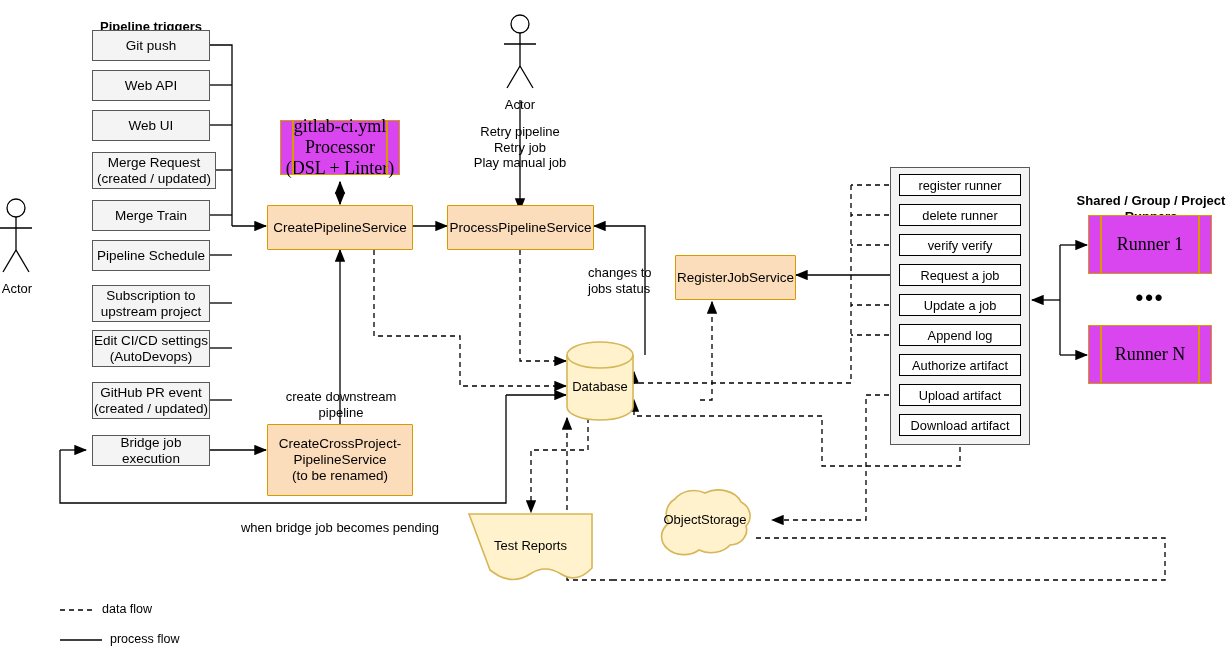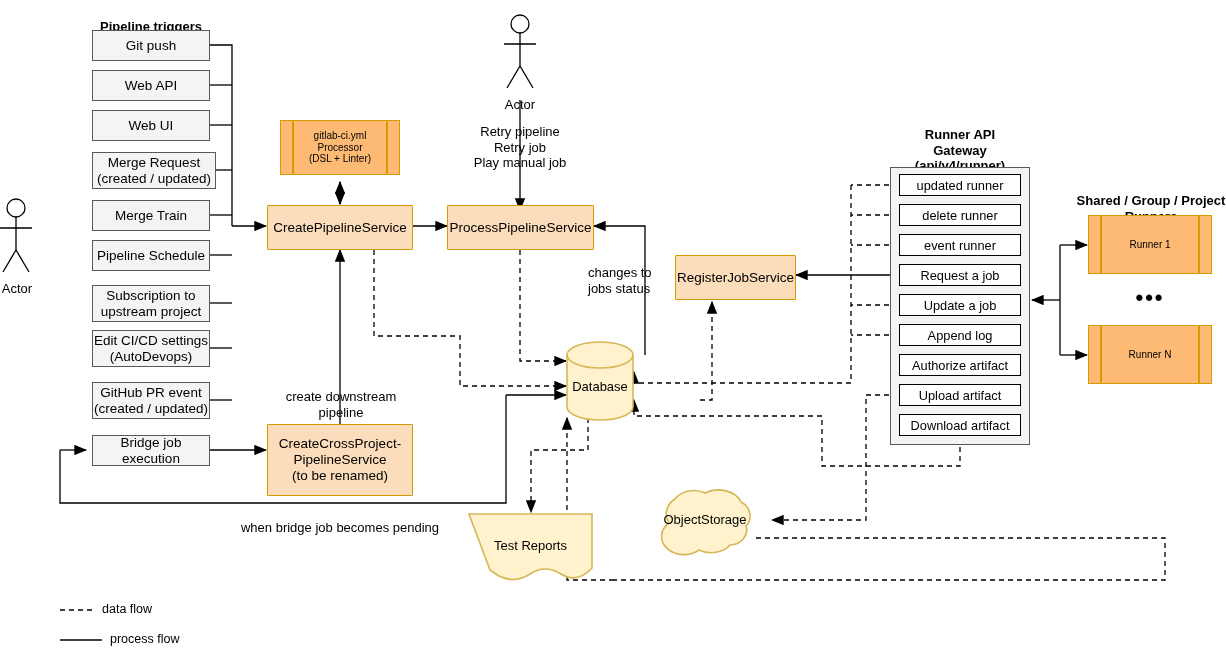--- a/index.html
+++ b/index.html
@@ -5,21 +5,21 @@
   html,body{margin:0;padding:0;background:#ffffff;}
   body{width:1226px;height:651px;position:relative;overflow:hidden;
        font-family:"Liberation Sans","DejaVu Sans",sans-serif;color:#000;}
   #canvas{position:absolute;left:0;top:0;width:1226px;height:651px;}
   svg.layer{position:absolute;left:0;top:0;width:1226px;height:651px;pointer-events:none;}
 
   .node{position:absolute;box-sizing:border-box;display:flex;align-items:center;
         justify-content:center;text-align:center;line-height:1.18;}
   .trigger{background:#f4f4f4;border:1px solid #58595b;font-size:13.5px;}
   .svc{background:#fbdcbb;border:1.6px solid #d79b00;border-radius:1px;font-size:13.5px;}
-  .comp{background:#fdba74;border:1.6px solid #d79b00;font-size:10px;}
+  .comp{background:#d946ef;border:1.6px solid #d79b00;font-size:18px;font-family:Liberation Serif, serif;}
   .comp .bar{position:absolute;top:0;bottom:0;width:1.6px;background:#d79b00;}
   .comp .bar.l{left:11px;}
   .comp .bar.r{right:11px;}
   .grp{position:absolute;background:#f4f4f4;border:1px solid #58595b;box-sizing:border-box;}
   .api{position:absolute;background:#ffffff;border:1.4px solid #000;box-sizing:border-box;
        display:flex;align-items:center;justify-content:center;font-size:12.8px;}
   .lbl{position:absolute;font-size:13px;line-height:1.2;text-align:center;white-space:pre;margin-top:16px;}
   .lbl.b{font-weight:bold;}
   .dbtxt,.cloudtxt,.doctxt{position:absolute;font-size:13px;text-align:center;}
   .legend-txt{position:absolute;font-size:12.5px;}
@@ -191,33 +191,30 @@
 
   <div class="node svc" style="left:267px;top:424px;width:146px;height:72px;white-space:pre;">
     <span>CreateCrossProject-
 PipelineService
 (to be renamed)</span></div>
 
   <div class="dbtxt" style="left:567px;top:379px;width:66px;">Database</div>
   <div class="cloudtxt" style="left:654px;top:512px;width:102px;">ObjectStorage</div>
   <div class="doctxt" style="left:469px;top:538px;width:123px;">Test Reports</div>
 
-  <div class="lbl b" style="left:890px;top:111px;width:140px;white-space:pre;">Runner API
-Gateway
-(api/v4/runner)</div>
   <div class="grp" style="left:890px;top:167px;width:140px;height:278px;"></div>
 
   <div class="api" style="left:899px;top:174px;width:122px;height:22px;">
-    <span>updated runner</span>
+    <span>register runner</span>
     </div>
   <div class="api" style="left:899px;top:204px;width:122px;height:22px;">
     <span>delete runner</span>
     </div>
   <div class="api" style="left:899px;top:234px;width:122px;height:22px;">
-    <span>event runner</span>
+    <span>verify verify</span>
     </div>
   <div class="api" style="left:899px;top:264px;width:122px;height:22px;">
     <span>Request a job</span>
     </div>
   <div class="api" style="left:899px;top:294px;width:122px;height:22px;">
     <span>Update a job</span>
     </div>
   <div class="api" style="left:899px;top:324px;width:122px;height:22px;">
     <span>Append log</span>
     </div>

